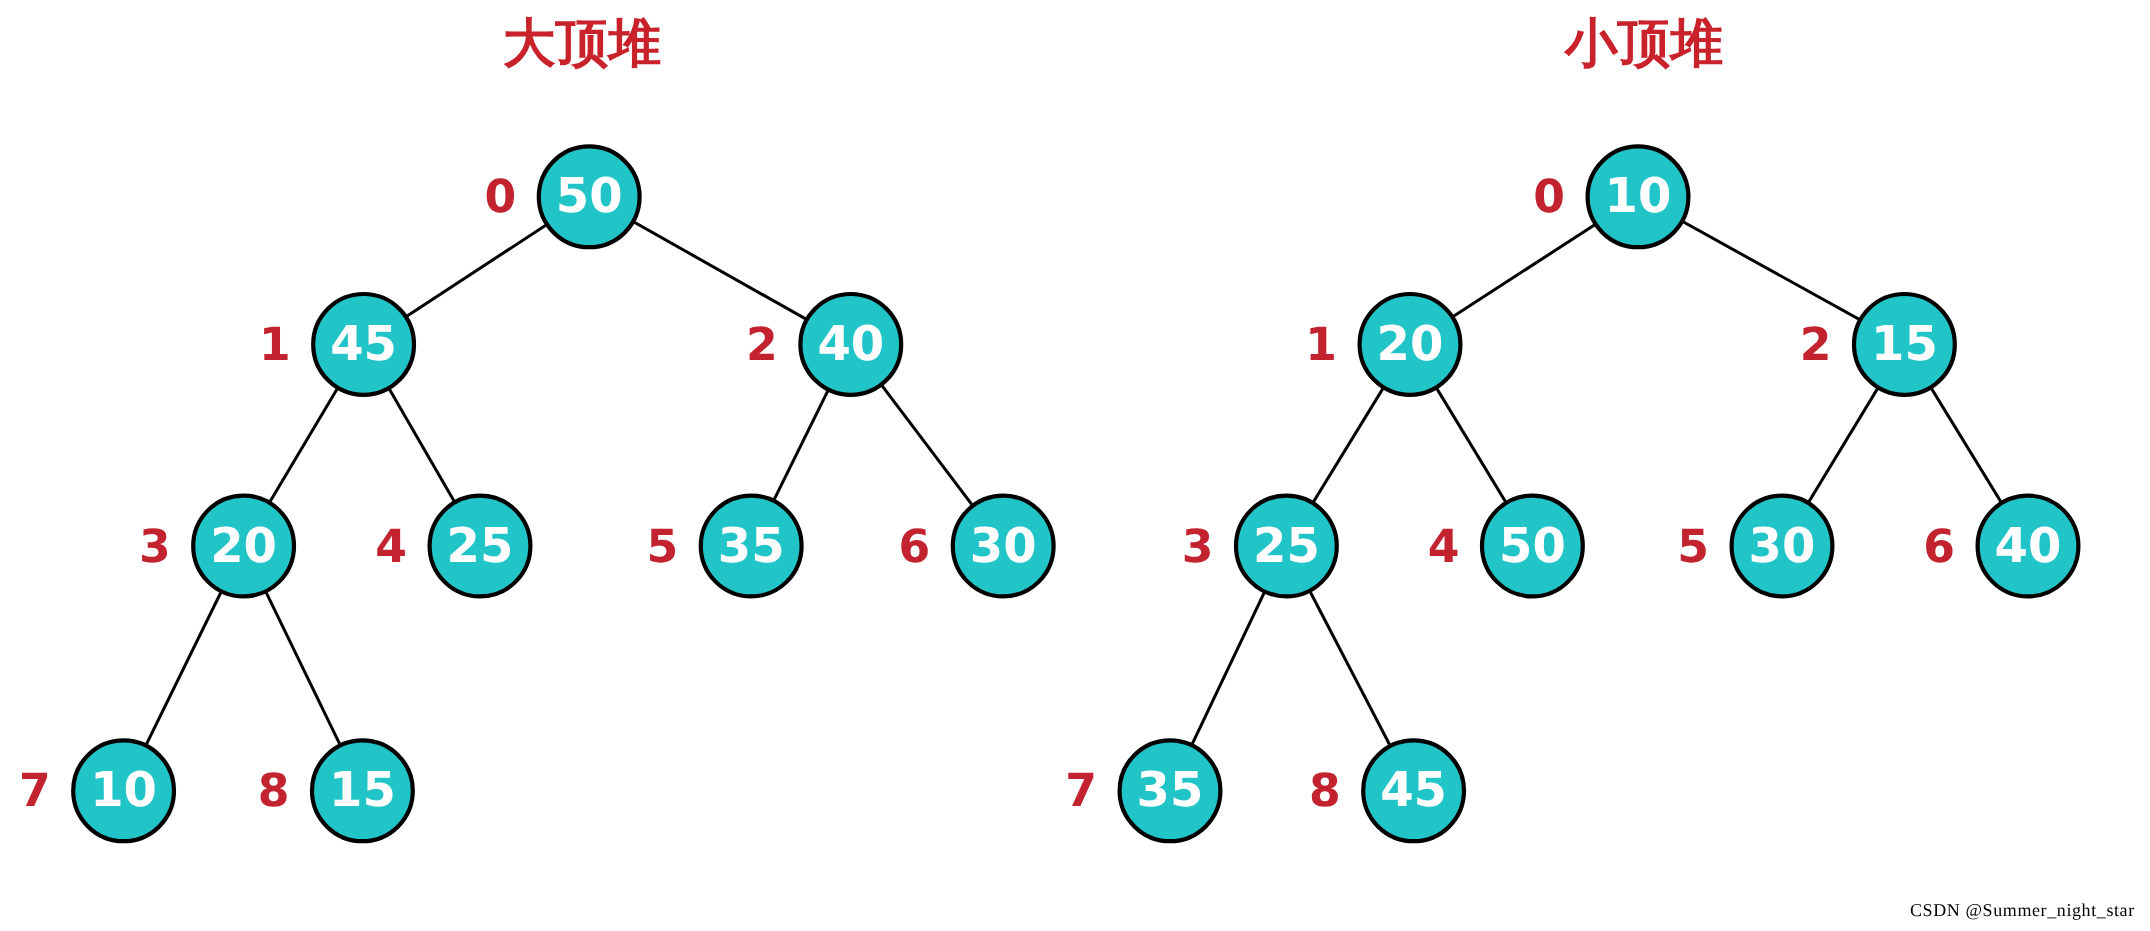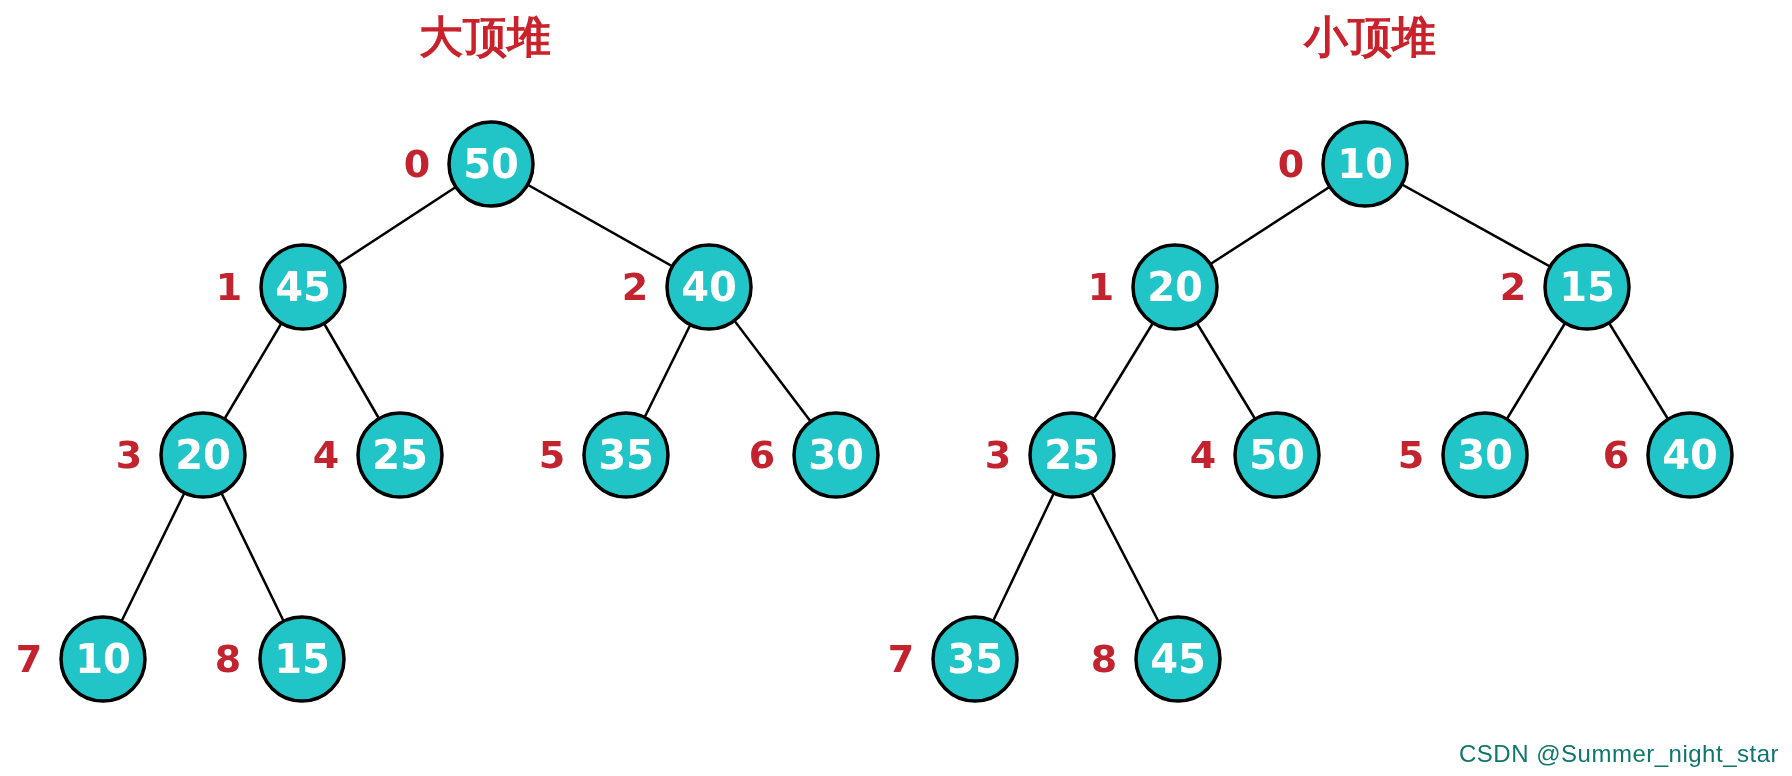--- a/index.html
+++ b/index.html
@@ -28,24 +28,24 @@
   }
   .node-index {
     font-family: "DejaVu Sans", "Liberation Sans", sans-serif;
     font-weight: bold;
     font-size: 38px;
   }
   .watermark {
     position: absolute;
     right: 13px;
     bottom: 8px;
-    font-size: 24px;
+    font-size: 15px;
     letter-spacing: 0.5px;
-    color: #0f766e;
-    font-family: Liberation Sans, sans-serif;
+    color: #000000;
+    font-family: Liberation Serif, serif;
   }
 </style>
 </head>
 <body>
 
 <div class="canvas">
   <svg id="diagram" width="1792" height="776" viewBox="0 0 1792 776" xmlns="http://www.w3.org/2000/svg">
       <g>
         <line x1="491" y1="164" x2="303" y2="287" stroke="#000000" stroke-width="2.5"></line>
         <line x1="491" y1="164" x2="709" y2="287" stroke="#000000" stroke-width="2.5"></line>

